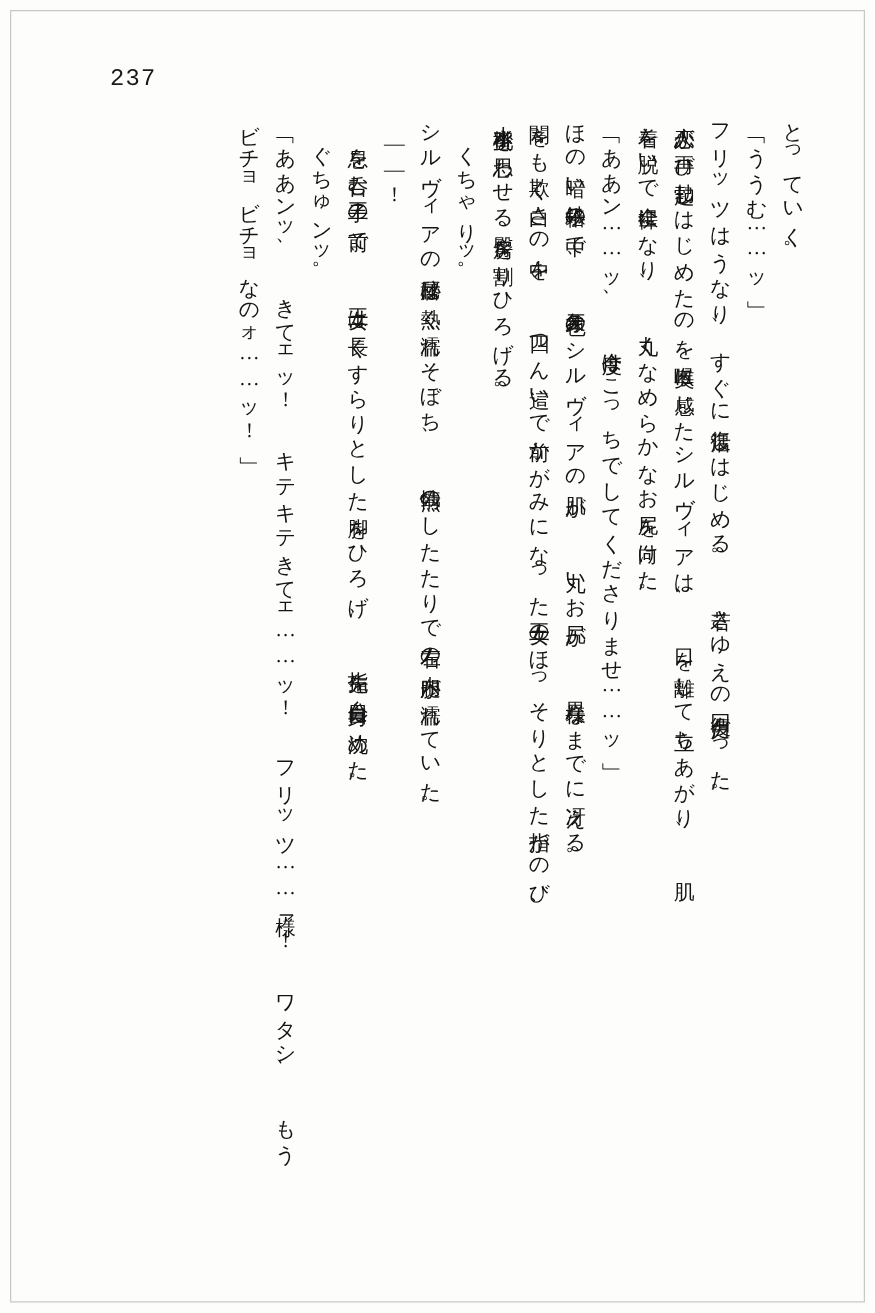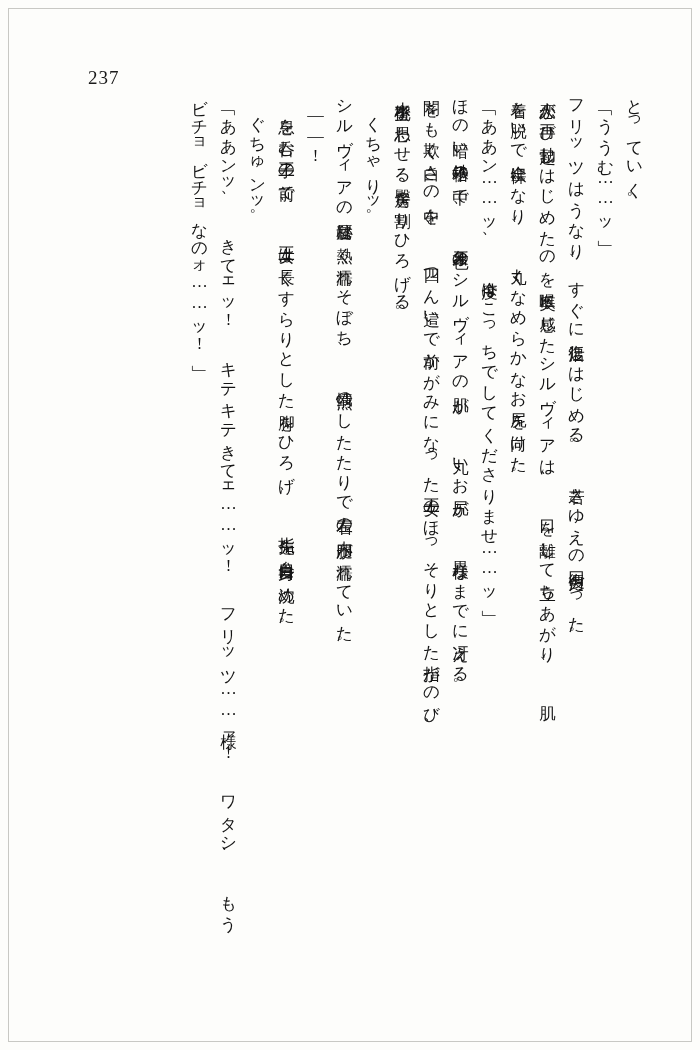--- a/index.html
+++ b/index.html
@@ -28,25 +28,25 @@
     top: 8px;
     right: 8px;
     bottom: 8px;
     border: 1px solid #c8c8c4;
     box-sizing: border-box;
     pointer-events: none;
   }
   #page-number {
     position: absolute;
     left: 88px;
-    top: 67px;
+    top: 52px;
     font-size: 19px;
     letter-spacing: 1px;
     color: #1a1a1a;
-    font-family: Liberation Serif, serif;
+    font-family: Liberation Mono, monospace;
   }
   
   #text-block {
     position: absolute;
     top: 88px;
     right: 58px;
     left: 58px;
     height: 880px;
     display: flex;
     flex-direction: row-reverse;

